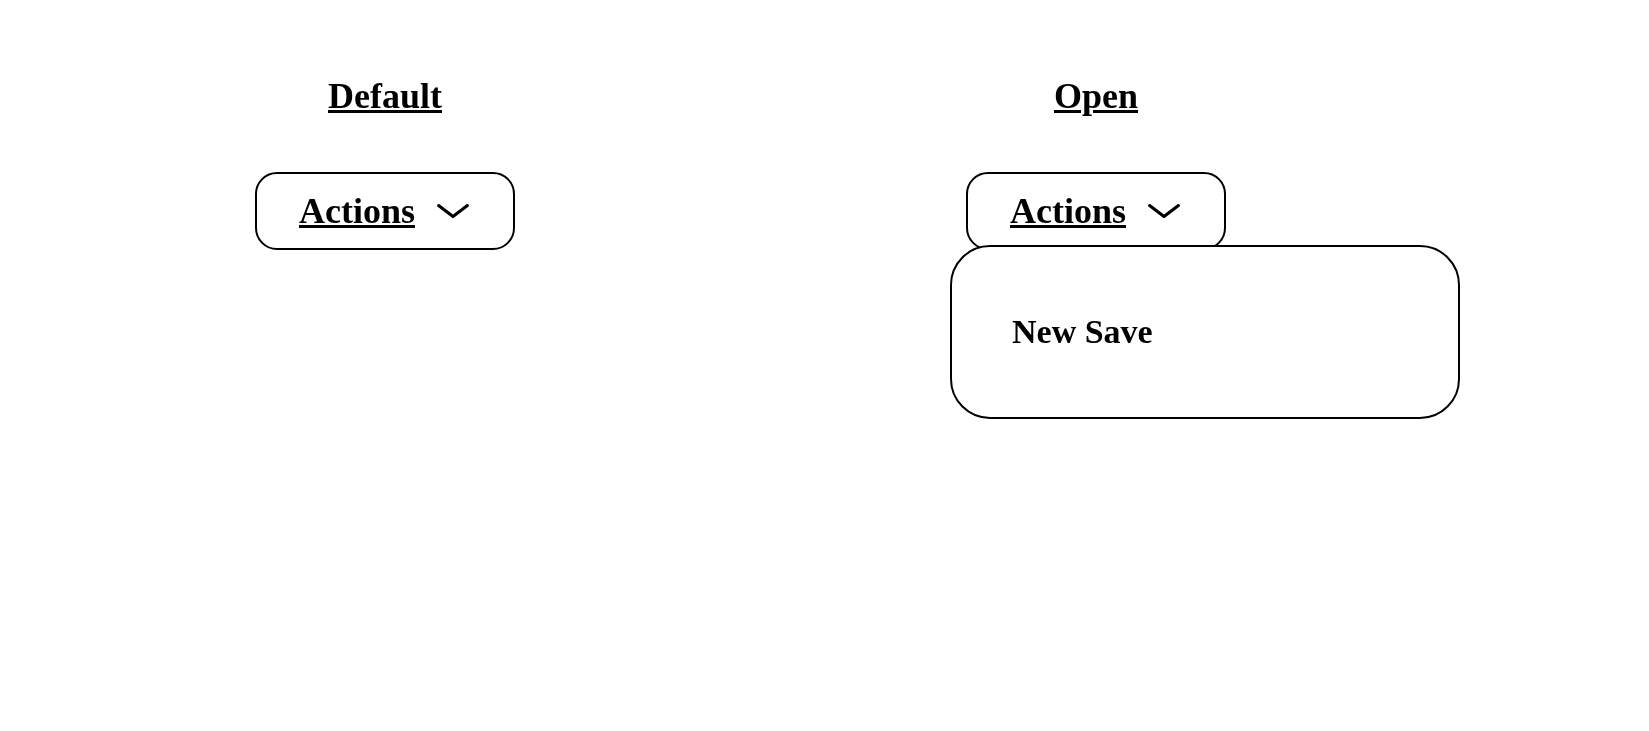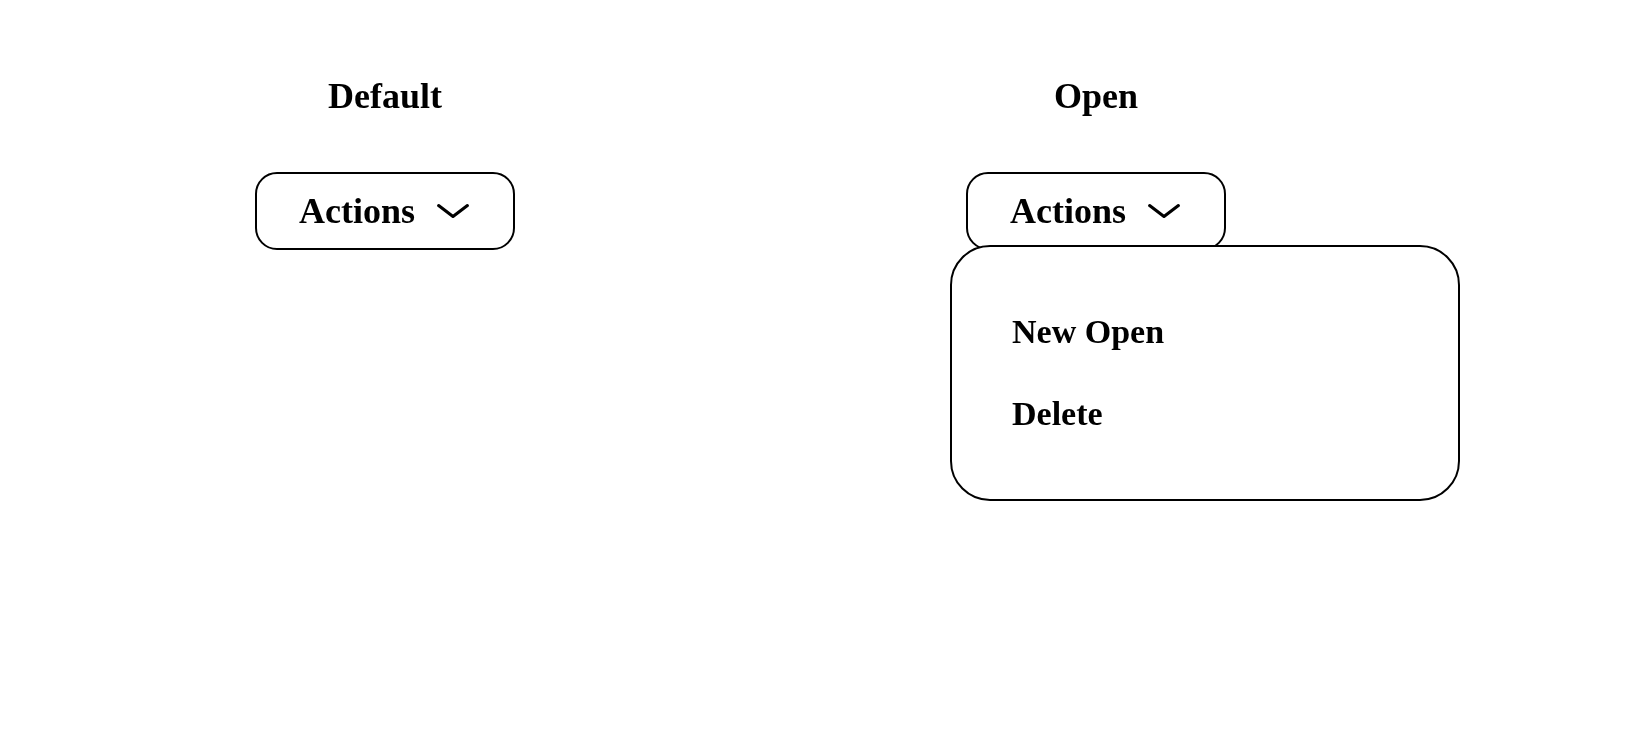--- a/index.html
+++ b/index.html
@@ -12,20 +12,21 @@
       background: #ffffff;
       width: 1649px;
       height: 731px;
       position: relative;
     }
     .column {
       position: absolute;
       display: flex;
       flex-direction: column;
       align-items: center;
+      text-decoration: underline;
     }
     .column-left {
       left: 255px;
       top: 75px;
     }
     .column-right {
       left: 966px;
       top: 75px;
     }
     .state-label {
@@ -98,15 +99,14 @@
     <span>Actions</span>
     <span class="chevron">
       <svg viewBox="0 0 40 20">
           <path d="M4 4 L20 16 L36 4" stroke="#000" stroke-width="3.5" fill="none" stroke-linecap="round" stroke-linejoin="round"></path>
         </svg>
     </span>
   </button>
 </div>
 
 <div class="menu-panel">
-  <div class="menu-item">New Open</div>
-  <div class="menu-item">Delete</div>
+  <div class="menu-item">New Save</div>
 </div>
 
 </body></html>

